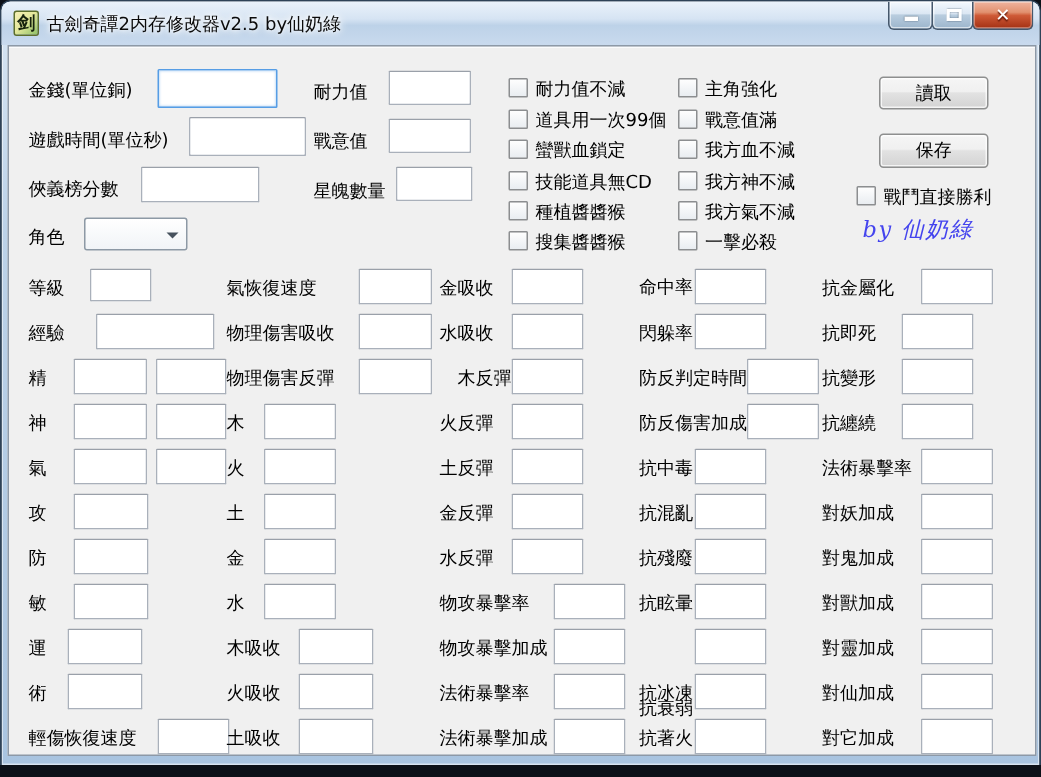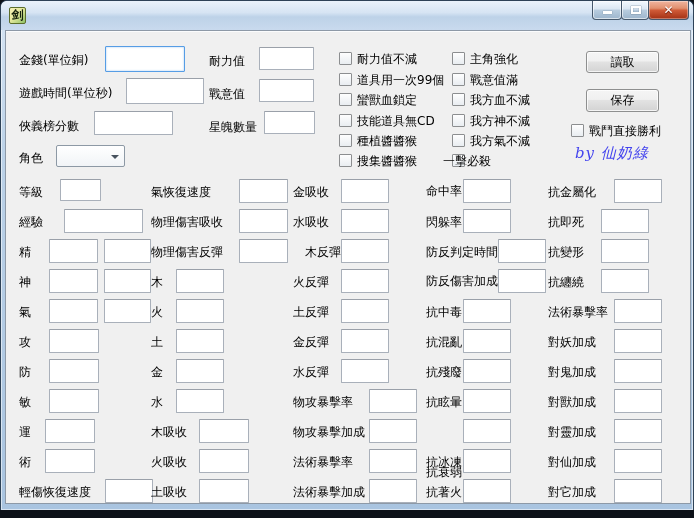--- a/index.html
+++ b/index.html
@@ -76,20 +76,21 @@
     border-left:4px solid transparent; border-right:4px solid transparent; border-top:4px solid #47525e;
   }
   .signature { position:absolute; font-size:15px; font-family:"DejaVu Serif", serif; font-style:italic; letter-spacing:1px; white-space:nowrap; }
 </style>
 </head>
 <body>
 
 <div class="window">
   <div class="titlebar">
     <div class="app-icon"><span>剑</span></div>
+    <div class="title-text">古劍奇譚2内存修改器v2.5 by仙奶綠</div>
     <div class="caps">
       <div class="cap min">
           <span class="g-min"></span>
         </div>
       <div class="cap max">
           <span class="g-max"></span>
         </div>
       <div class="cap close">
           <span class="g-close">✕</span>
         </div>
@@ -127,21 +128,21 @@
       <span class="lbl" style="left: 469px; top: 50px;">主角強化</span>
       <span class="cb" style="left: 451px; top: 72px;"></span>
       <span class="lbl" style="left: 469px; top: 71px;">戰意值滿</span>
       <span class="cb" style="left: 451px; top: 92px;"></span>
       <span class="lbl" style="left: 469px; top: 91px;">我方血不減</span>
       <span class="cb" style="left: 451px; top: 113px;"></span>
       <span class="lbl" style="left: 469px; top: 112px;">我方神不減</span>
       <span class="cb" style="left: 451px; top: 133px;"></span>
       <span class="lbl" style="left: 469px; top: 132px;">我方氣不減</span>
       <span class="cb" style="left: 451px; top: 153px;"></span>
-      <span class="lbl" style="left: 442px; top: 152px;">一擊必殺</span>
+      <span class="lbl" style="left: 469px; top: 152px;">一擊必殺</span>
       <span class="lbl" style="left: 18px; top: 183px;">等級</span>
       <input class="tb" style="left: 59px; top: 178px; width: 41px; height: 22px;">
       <span class="lbl" style="left: 18px; top: 213px;">經驗</span>
       <input class="tb" style="left: 63px; top: 208px; width: 79px; height: 24px;">
       <span class="lbl" style="left: 18px; top: 243px;">精</span>
       <input class="tb" style="left: 48px; top: 238px; width: 49px; height: 24px;">
       <input class="tb" style="left: 103px; top: 238px; width: 47px; height: 24px;">
       <span class="lbl" style="left: 18px; top: 273px;">神</span>
       <input class="tb" style="left: 48px; top: 268px; width: 49px; height: 24px;">
       <input class="tb" style="left: 103px; top: 268px; width: 47px; height: 24px;">
@@ -203,21 +204,21 @@
       <span class="lbl" style="left: 292px; top: 453px;">法術暴擊率</span>
       <input class="tb" style="left: 368px; top: 448px; width: 48px; height: 24px;">
       <span class="lbl" style="left: 292px; top: 483px;">法術暴擊加成</span>
       <input class="tb" style="left: 368px; top: 478px; width: 48px; height: 24px;">
       <span class="lbl" style="left: 425px; top: 182px;">命中率</span>
       <input class="tb" style="left: 462px; top: 178px; width: 48px; height: 24px;">
       <span class="lbl" style="left: 425px; top: 213px;">閃躲率</span>
       <input class="tb" style="left: 462px; top: 208px; width: 48px; height: 24px;">
       <span class="lbl" style="left: 425px; top: 243px;">防反判定時間</span>
       <input class="tb" style="left: 497px; top: 238px; width: 48px; height: 24px;">
-      <span class="lbl" style="left: 425px; top: 273px; font-family: Liberation Mono, monospace;">防反傷害加成</span>
+      <span class="lbl" style="left: 425px; top: 273px;">防反傷害加成</span>
       <input class="tb" style="left: 497px; top: 268px; width: 48px; height: 24px;">
       <span class="lbl" style="left: 425px; top: 303px;">抗中毒</span>
       <input class="tb" style="left: 462px; top: 298px; width: 48px; height: 24px;">
       <span class="lbl" style="left: 425px; top: 333px;">抗混亂</span>
       <input class="tb" style="left: 462px; top: 328px; width: 48px; height: 24px;">
       <span class="lbl" style="left: 425px; top: 363px;">抗殘廢</span>
       <input class="tb" style="left: 462px; top: 358px; width: 48px; height: 24px;">
       <span class="lbl" style="left: 425px; top: 393px;">抗眩暈</span>
       <input class="tb" style="left: 462px; top: 388px; width: 48px; height: 24px;">
       <span class="lbl" style="left: 425px; top: 423px; margin-top: 40px;">抗衰弱</span>

